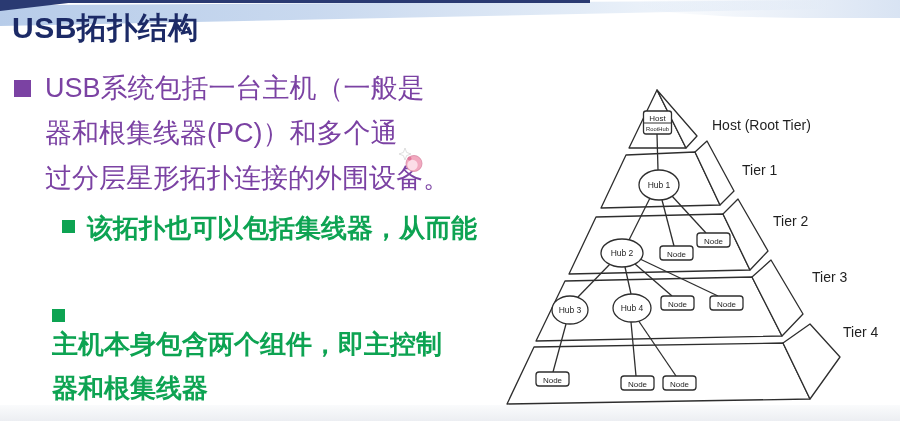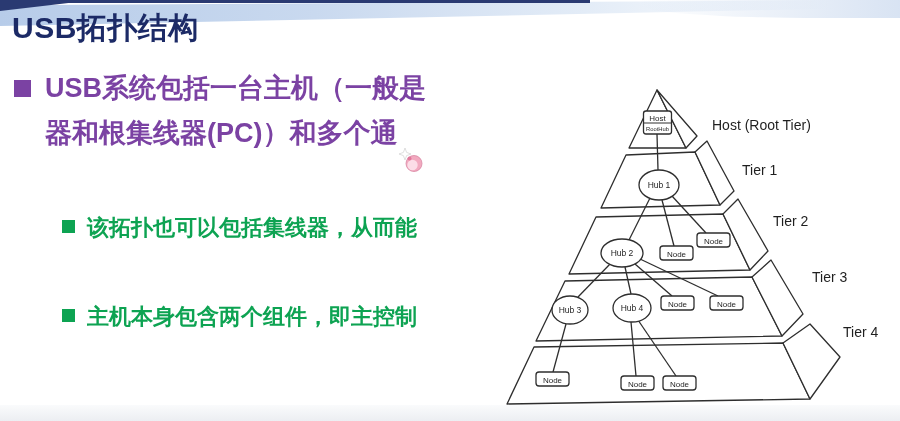--- a/index.html
+++ b/index.html
@@ -36,24 +36,24 @@
   .title {
     position:absolute; left:12px; top:8px; margin:0;
     font-size:30px; font-weight:bold; color:#1c2a66; letter-spacing:.5px;
   }
   
   .bullet { position:absolute; display:flex; align-items:flex-start; }
   .bullet-main { left:14px; top:66px; }
   .sq { flex:0 0 auto; display:inline-block; }
   .sq-purple { width:17px; height:17px; background:#7b42a3; margin:14px 14px 0 0; }
   .sq-green  { width:13px; height:13px; background:#0da352; margin:14px 12px 0 0; }
-  .main-text div { font-size:27px; font-weight:bold; color:#7b42a3; line-height:45px; white-space:nowrap; }
+  .main-text div { font-size:27px; font-weight:normal; color:#7b42a3; line-height:45px; white-space:nowrap; }
   .bullet-sub1 { left:62px; top:206px; }
-  .bullet-sub2 { left:62px; top:295px; }
-  .sub-text div { font-size:22px; font-weight:bold; color:#0da352; line-height:44px; white-space:nowrap; }
+  .bullet-sub2 { left:52px; top:295px;flex-direction:column; }
+  .sub-text div { font-size:26px; font-weight:bold; color:#0da352; line-height:44px; white-space:nowrap; }
   
   .diagram { position:absolute; left:480px; top:75px; }
   .diagram text { font-family:"Liberation Sans", sans-serif; }
   
   .cursor-sticker { position:absolute; left:398px; top:147px; }
 </style>
 </head>
 <body>
 
 <div class="slide">
@@ -63,34 +63,36 @@
   <div class="deco-wedge"></div>
   <div class="deco-line"></div>
 
   <h1 class="title">USB拓扑结构</h1>
 
   <div class="bullet bullet-main">
     <span class="sq sq-purple"></span>
     <div class="main-text">
       <div>USB系统包括一台主机（一般是</div>
       <div>器和根集线器(PC)）和多个通</div>
+      <div>过分层星形拓扑连接的外围设备。</div>
     </div>
   </div>
 
   <div class="bullet bullet-sub1">
     <span class="sq sq-green"></span>
     <div class="sub-text">
       <div>该拓扑也可以包括集线器，从而能</div>
     </div>
   </div>
 
   <div class="bullet bullet-sub2">
     <span class="sq sq-green"></span>
     <div class="sub-text">
       <div>主机本身包含两个组件，即主控制</div>
+      <div>器和根集线器</div>
     </div>
   </div>
 
   <svg class="cursor-sticker" width="26" height="26" viewBox="0 0 26 26">
     <path d="M7,1 L8.6,5.4 L13,7 L8.6,8.6 L7,13 L5.4,8.6 L1,7 L5.4,5.4 Z" fill="#ffffff" stroke="#c9c9c9" stroke-width="0.6"></path>
     <circle cx="16" cy="16.5" r="8" fill="#f2a9bf" stroke="#d887a3" stroke-width="0.8"></circle>
     <circle cx="14.5" cy="18" r="5.2" fill="#fcdde7"></circle>
     <circle cx="11.5" cy="11.5" r="2" fill="#e2799c"></circle>
   </svg>
 

